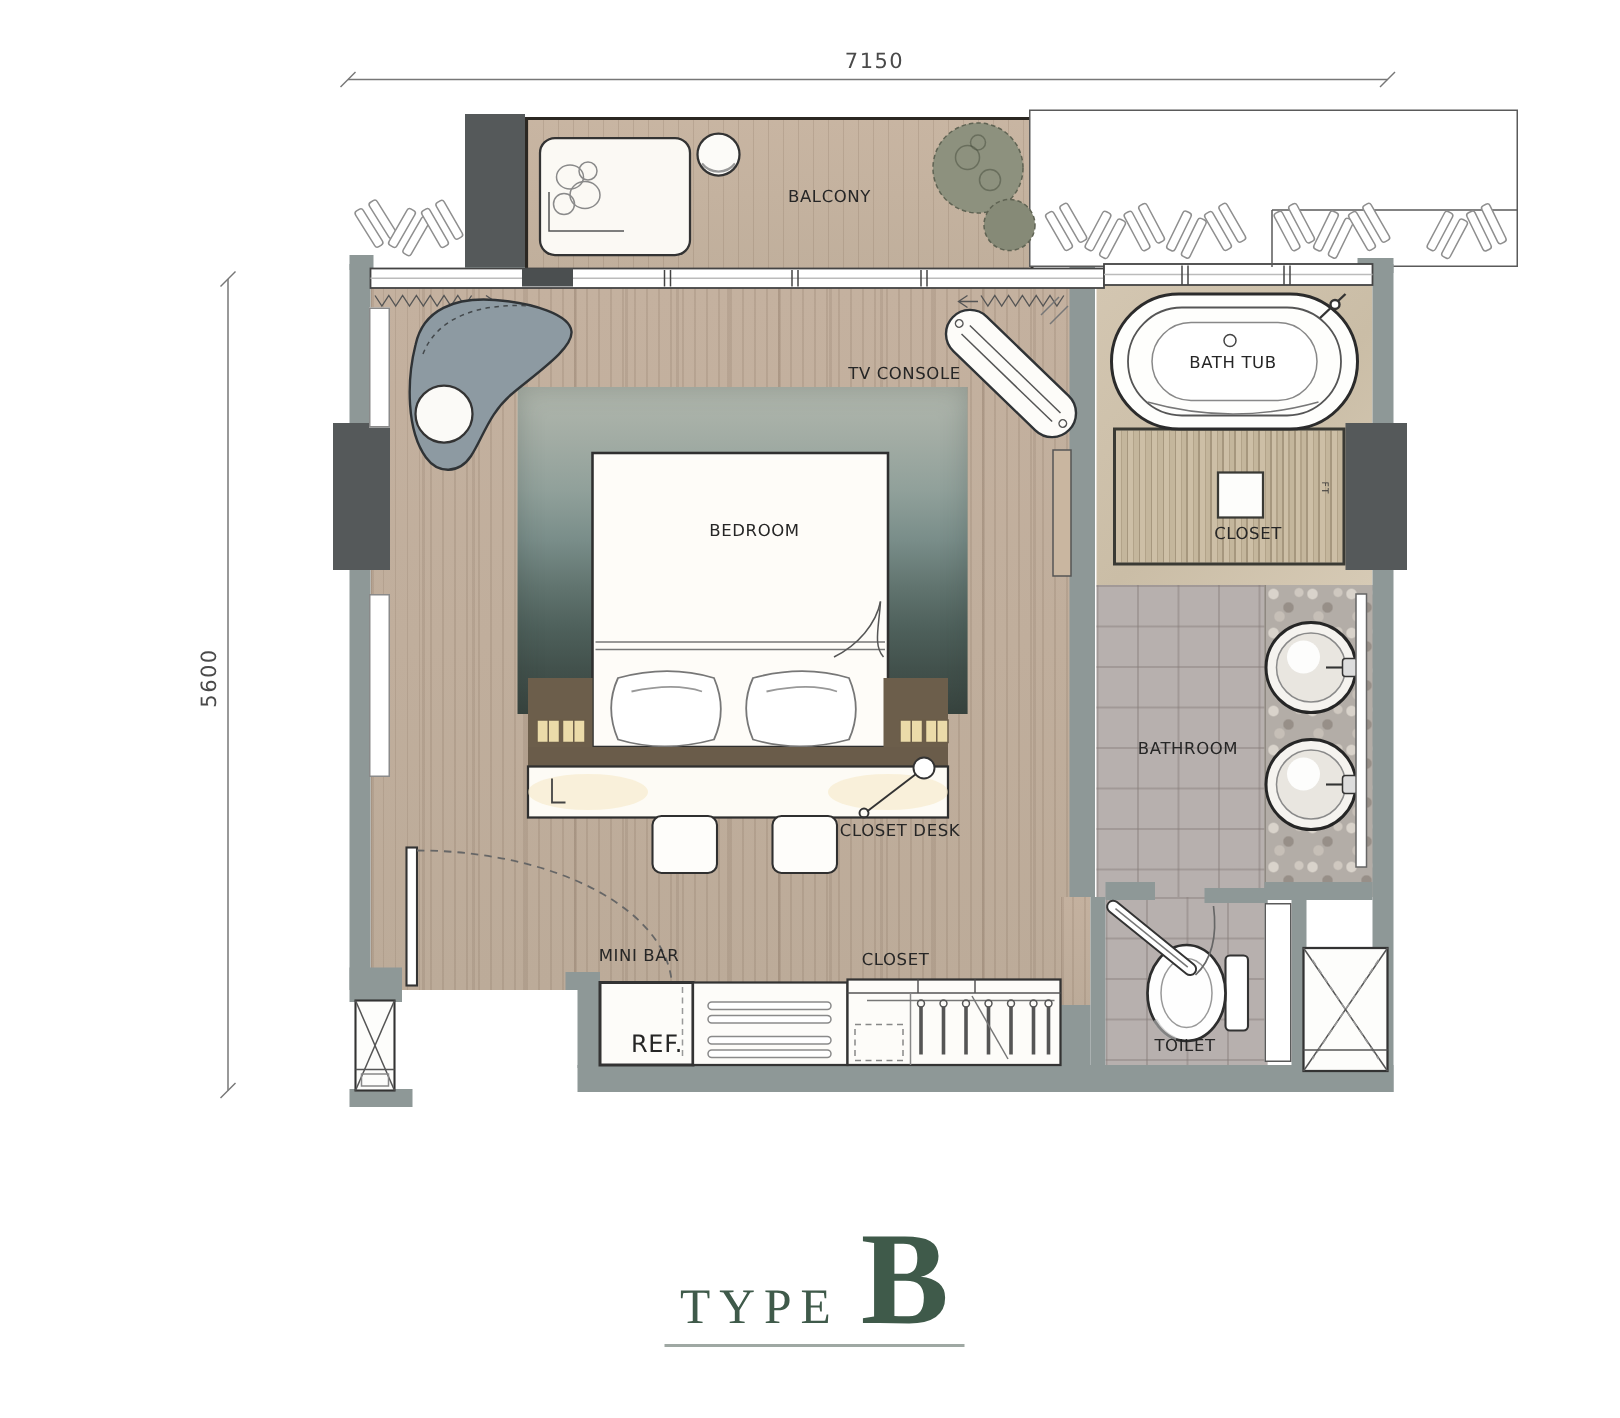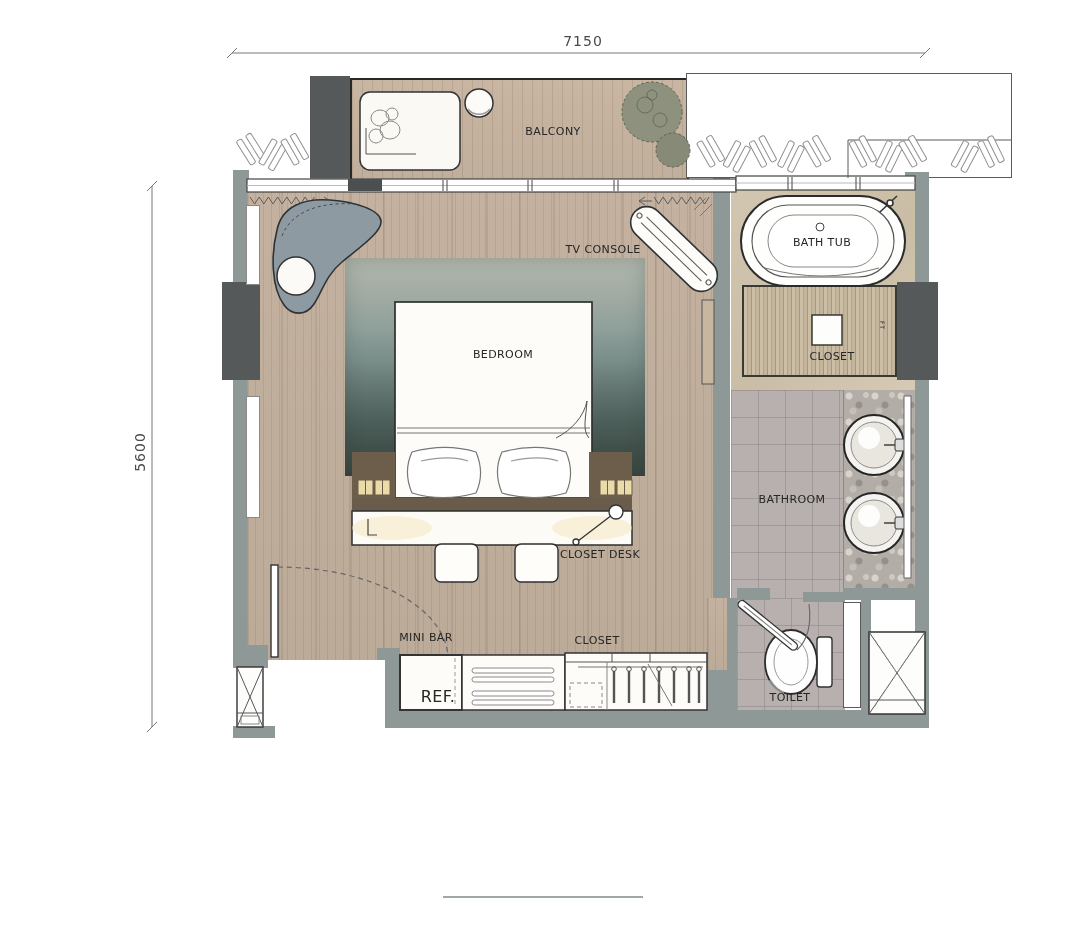--- a/index.html
+++ b/index.html
@@ -353,15 +353,19 @@
   <div class="lbl" style="left:822px;top:242px;">BATH TUB</div>
   <div class="lbl" style="left:832px;top:356px;">CLOSET</div>
   <div class="lbl" style="left:792px;top:499px;">BATHROOM</div>
   <div class="lbl" style="left:600px;top:554px;">CLOSET DESK</div>
   <div class="lbl" style="left:426px;top:637px;">MINI BAR</div>
   <div class="lbl" style="left:597px;top:640px;">CLOSET</div>
   <div class="lbl small" style="left:438px;top:696px;">REF.</div>
   <div class="lbl" style="left:790px;top:697px;">TOILET</div>
   <div class="ftnote">FT</div>
 
+  <div class="titlerow">
+    <span class="type-word">TYPE</span>
+    <span class="type-letter">B</span>
+  </div>
   <div class="titleline"></div>
 
 </div>
 
 </body></html>

